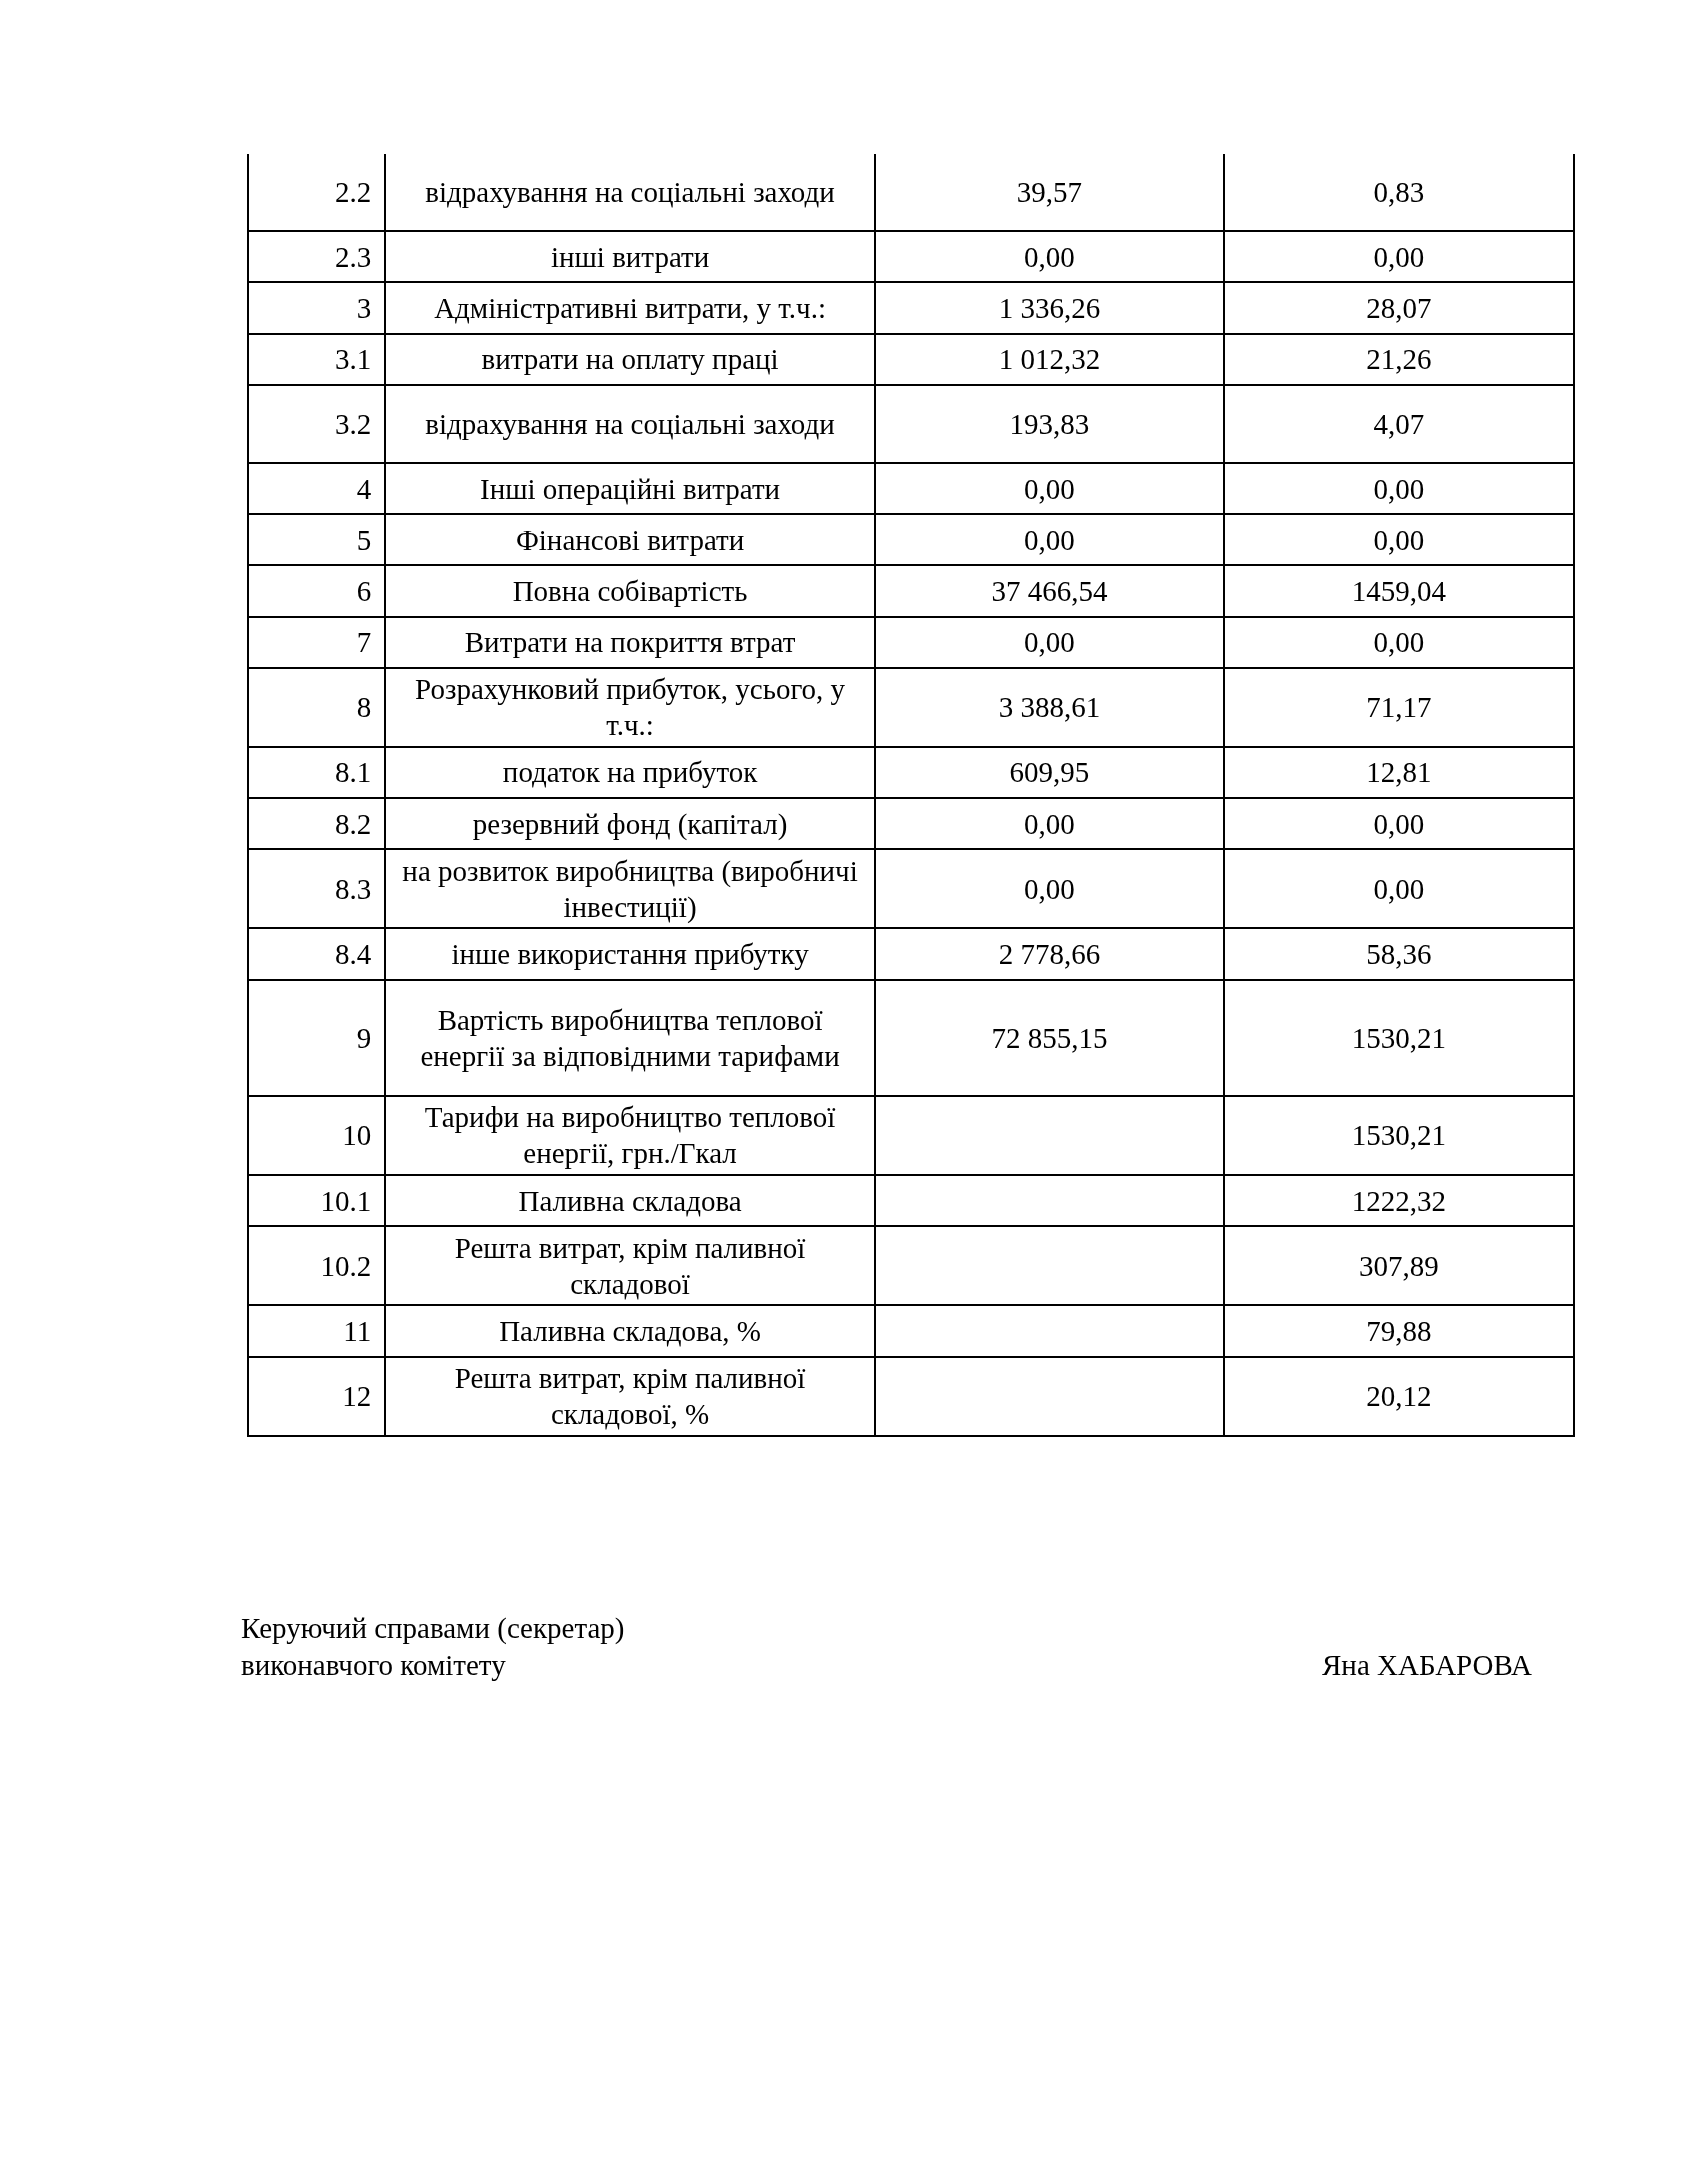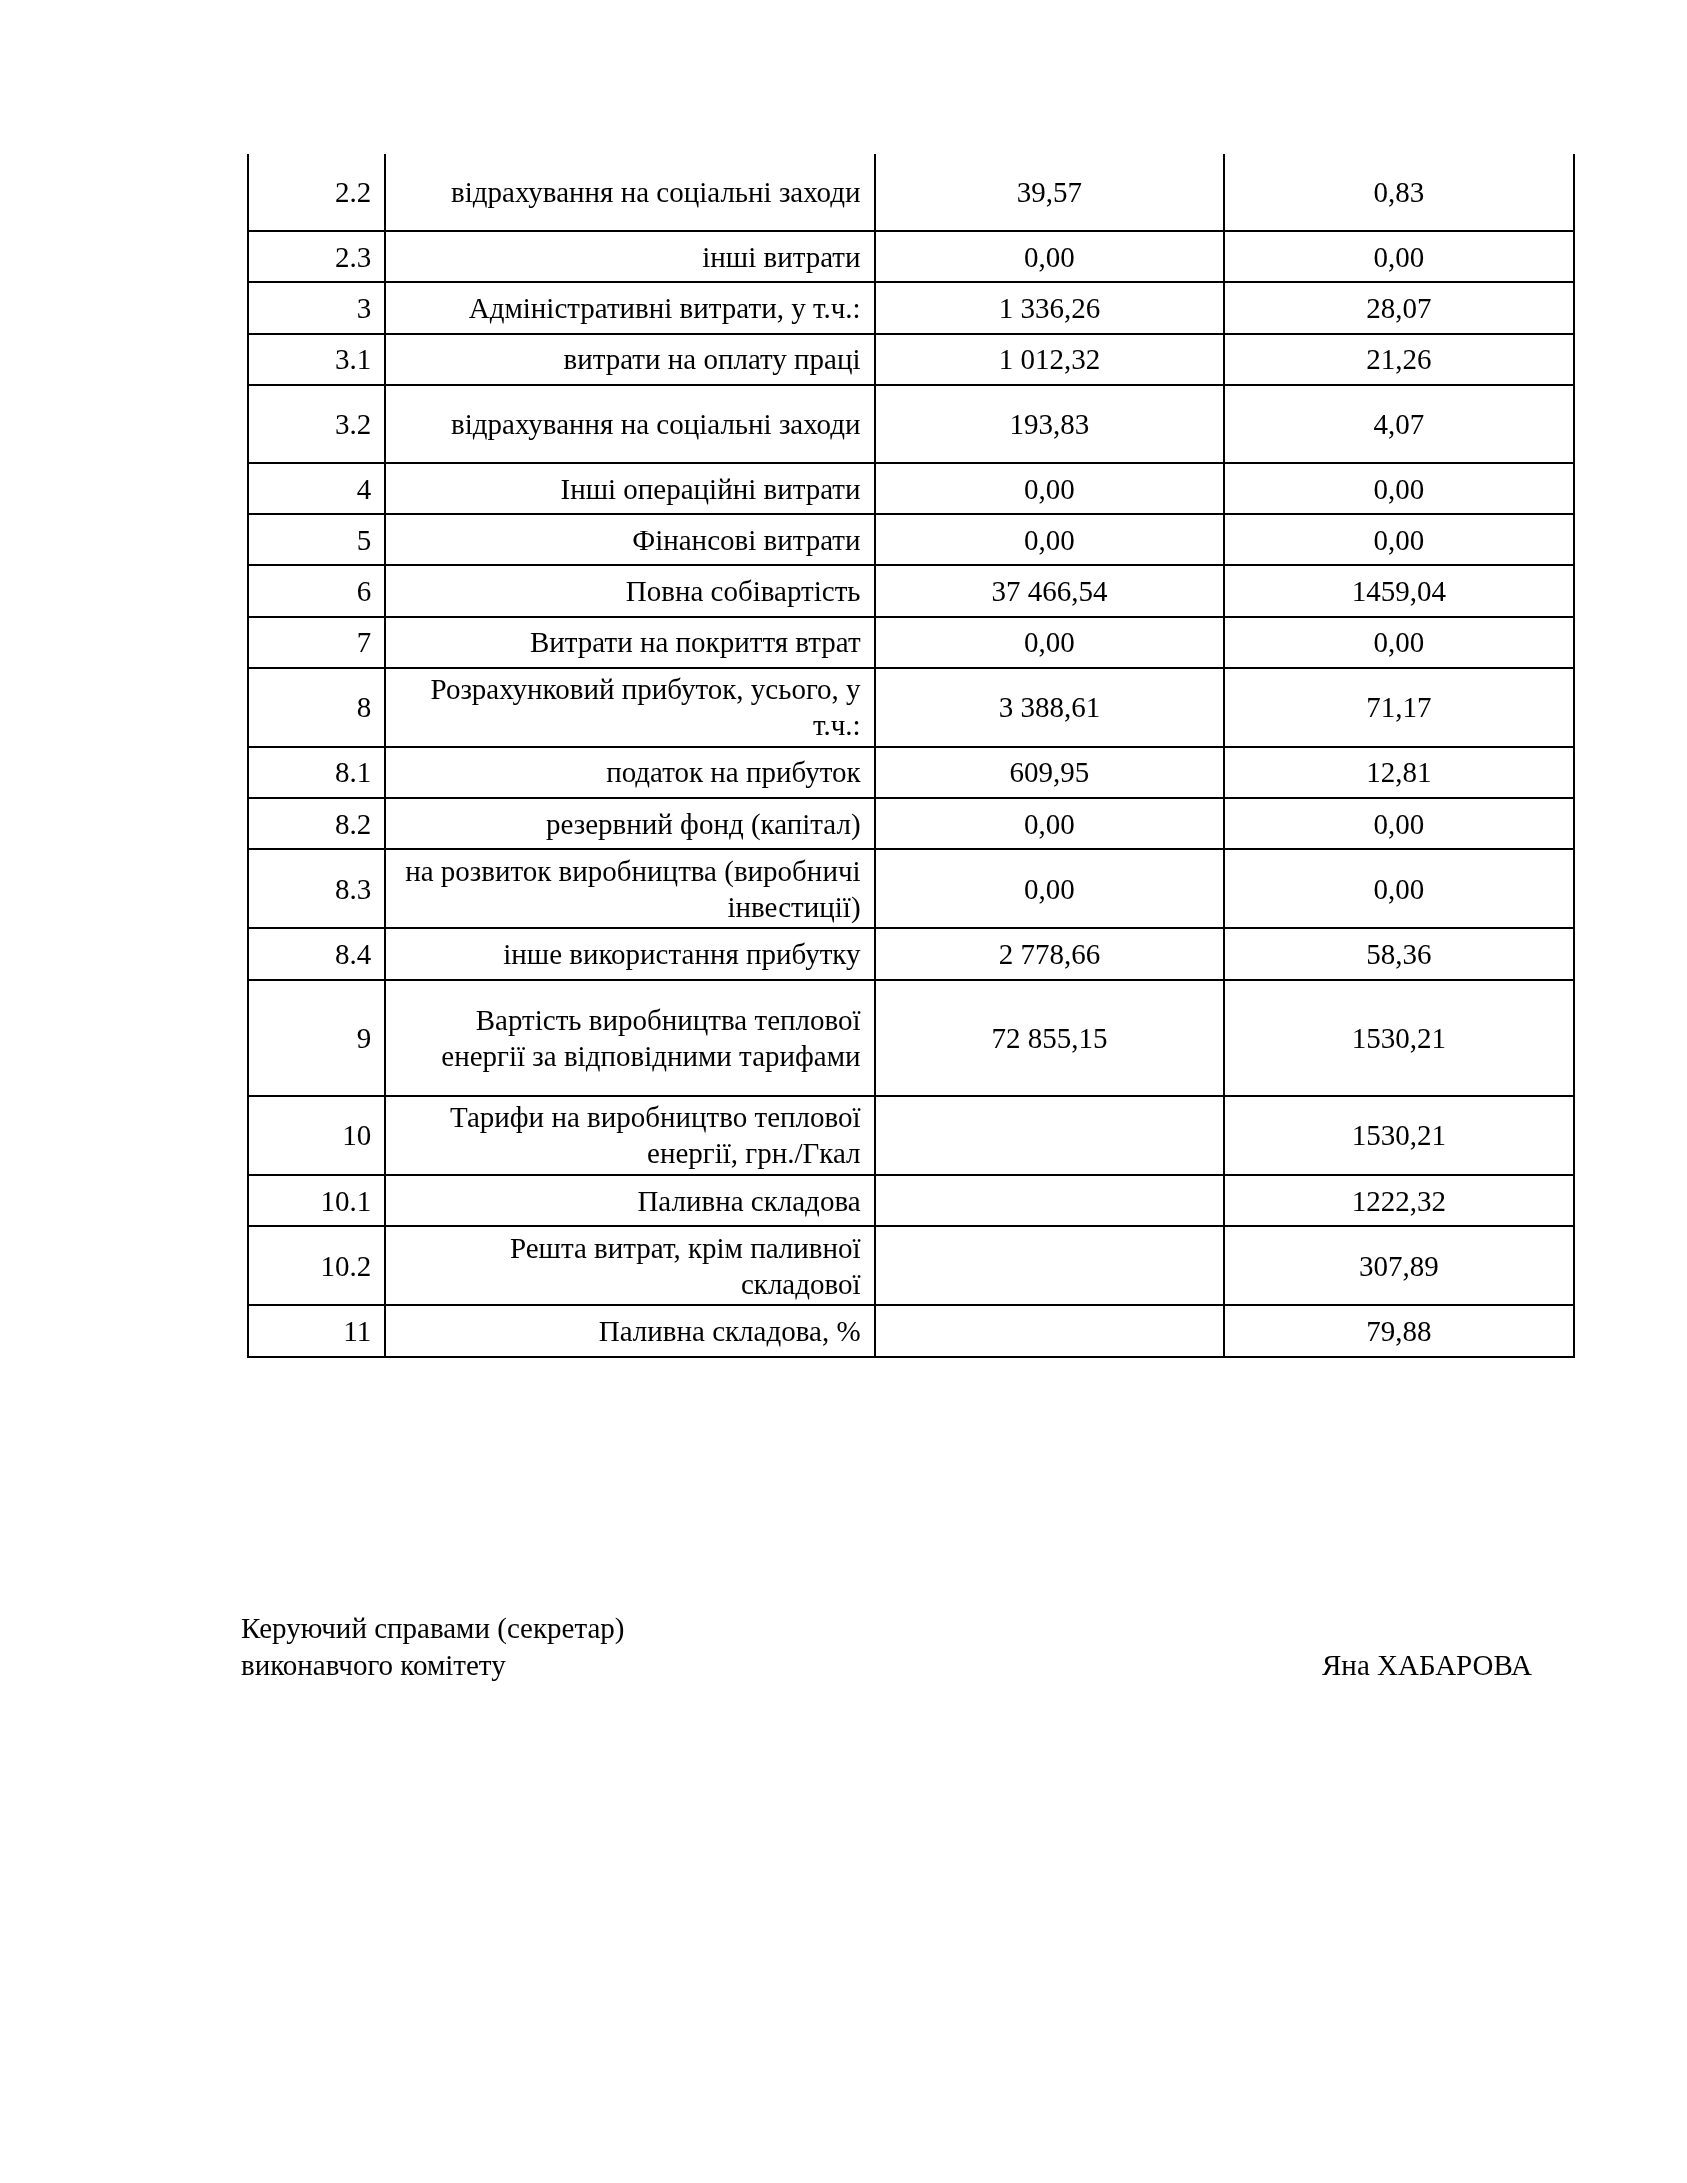--- a/index.html
+++ b/index.html
@@ -10,21 +10,21 @@
   table.cost {
     position:absolute; left:247px; top:154px; width:1321px;
     border-collapse:collapse; table-layout:fixed;
     font-size:29px; line-height:36px;
   }
   table.cost td {
     border:2px solid #000; padding:2.6px 13.2px; vertical-align:middle;
   }
   table.cost tr:first-child td { border-top:none; }
   td.num { text-align:right; width:109px; }
-  td.name { text-align:right; width:461px; }
+  td.name { text-align:center; width:461px; }
   td.total { text-align:center; width:321px; border-left-width:1.3px; }
   td.unit { text-align:center; width:321px; border-left-width:1.3px; }
 
   tr.h1 td { height:44px; }
   tr.h2 td { height:71px; }
   tr.h3 td { height:109px; }
 
   .signature { position:absolute; left:233px; top:1610px; width:1323px;
                font-size:29px; line-height:37px; }
   .sig-left { position:absolute; left:8px; top:0; }
@@ -143,20 +143,26 @@
           <td class="name">Решта витрат, крім паливної складової</td>
           <td class="total"></td>
           <td class="unit">307,89</td>
         </tr>
         <tr class="h1">
           <td class="num">11</td>
           <td class="name">Паливна складова, %</td>
           <td class="total"></td>
           <td class="unit">79,88</td>
         </tr>
+        <tr class="h2">
+          <td class="num">12</td>
+          <td class="name">Решта витрат, крім паливної складової, %</td>
+          <td class="total"></td>
+          <td class="unit">20,12</td>
+        </tr>
       </tbody>
   </table>
 
   <div class="signature">
     <div class="sig-left">
       <div>Керуючий справами (секретар)</div>
       <div>виконавчого комітету</div>
     </div>
     <div class="sig-right">Яна ХАБАРОВА</div>
   </div>

